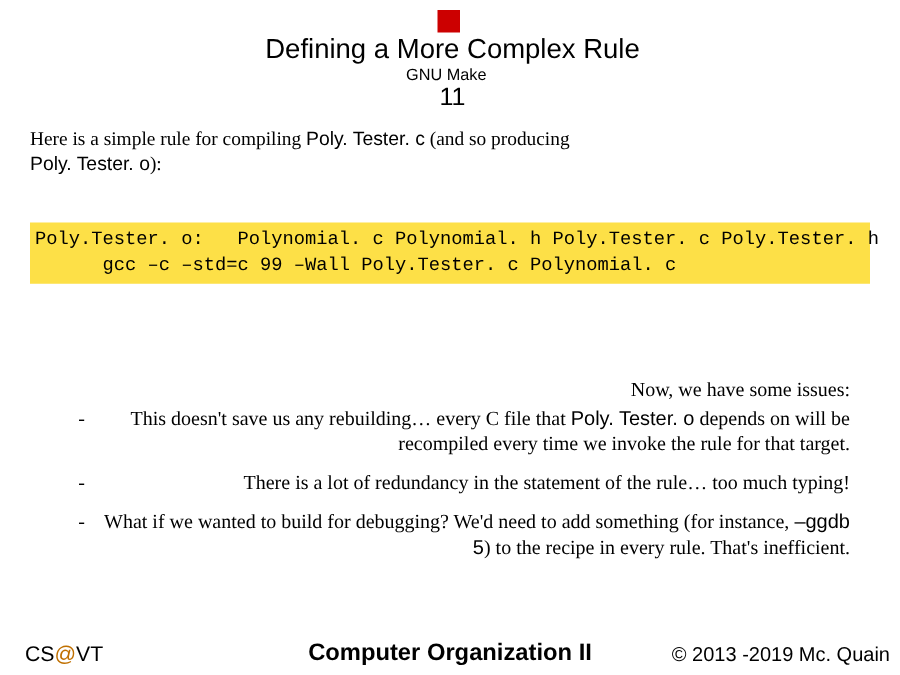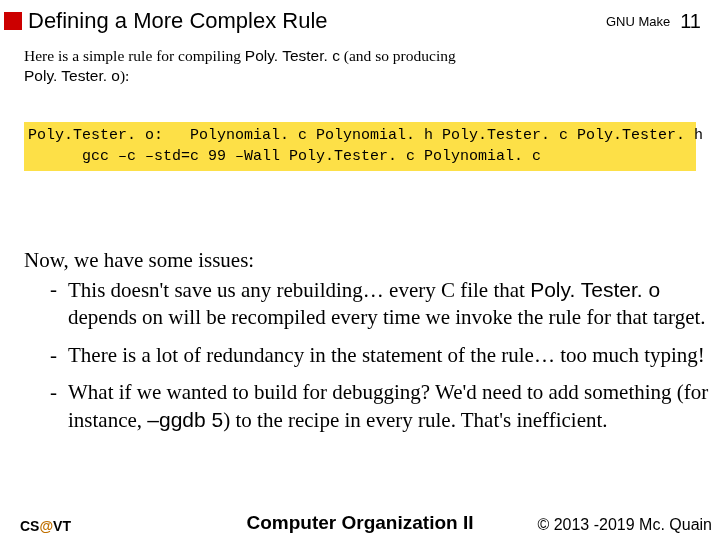--- a/index.html
+++ b/index.html
@@ -1,33 +1,33 @@
 <!DOCTYPE html>
 <html><head>
 <meta charset="utf-8">
 <style>
   * { box-sizing: border-box; margin: 0; padding: 0; }
   html, body { width: 720px; height: 540px; font-family: "Times New Roman", serif; background: #fff; color: #000; overflow: hidden; }
   .slide { position: relative; width: 720px; height: 540px; }
-  .header { display: flex; align-items: center; padding: 8px 19px 4px 4px; }
+  .header { display: flex; align-items: center; padding: 8px 0 4px 4px; flex-direction: column; }
   .red-square { width: 18px; height: 18px; background: #cc0000; margin-right: 6px; flex-shrink: 0; }
   .title { font-size: 22px; font-family: Arial, sans-serif; flex: 1; }
   .topic { font-size: 13px; font-family: Arial, sans-serif; margin-right: 10px; }
   .pagenum { font-size: 20px; font-family: Arial, sans-serif; }
   .intro { padding: 8px 24px 0 24px; font-size: 15.5px; line-height: 1.3; }
   .code-inline { font-family: Liberation Sans, sans-serif; }
   .codeblock-wrap { padding: 36px 24px 0 24px; }
   .codeblock { background: #fde047; font-family: "Courier New", monospace; font-size: 15px; white-space: pre; padding: 4px 4px; line-height: 1.35; }
-  .issues { padding: 76px 9px 0 24px; font-size: 21px; line-height: 1.3; }
+  .issues { padding: 76px 40px 0 24px; font-size: 16px; line-height: 1.3; text-align: right; }
   .issues-lead { margin-bottom: 2px; }
   .issue-item { display: flex; margin-top: 2px; padding-left: 26px; margin-bottom: 10px; }
   .dash { width: 18px; flex-shrink: 0; }
   .issue-text { flex: 1; }
   .footer { position: absolute; bottom: 6px; left: 0; width: 100%; display: flex; align-items: flex-end; justify-content: space-between; padding: 0 8px 0 20px; font-family: Arial, sans-serif; }
-  .footer-left { font-size: 14px; font-weight: bold; }
+  .footer-left { font-size: 17px; font-weight: normal; }
   .footer-left .at { color: #c07000; }
   .footer-center { font-size: 19px; font-weight: bold; position: absolute; left: 50%; transform: translateX(-50%); bottom: 0; }
   .footer-right { font-size: 16px; }
 </style>
 </head>
 <body>
 
 <div class="slide">
 
   <div class="header">

